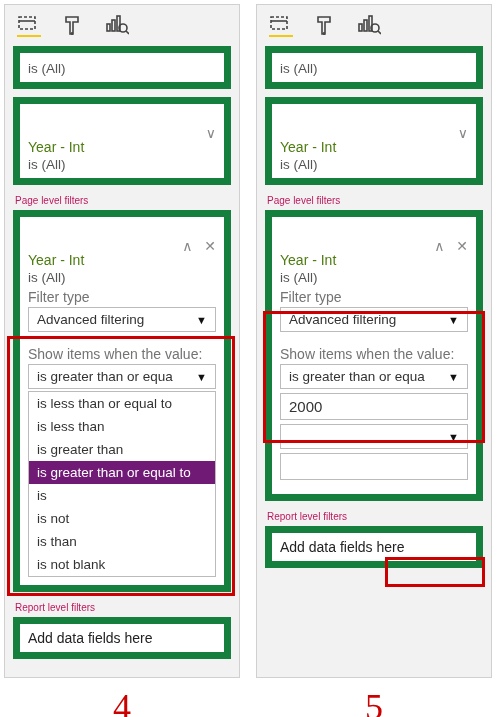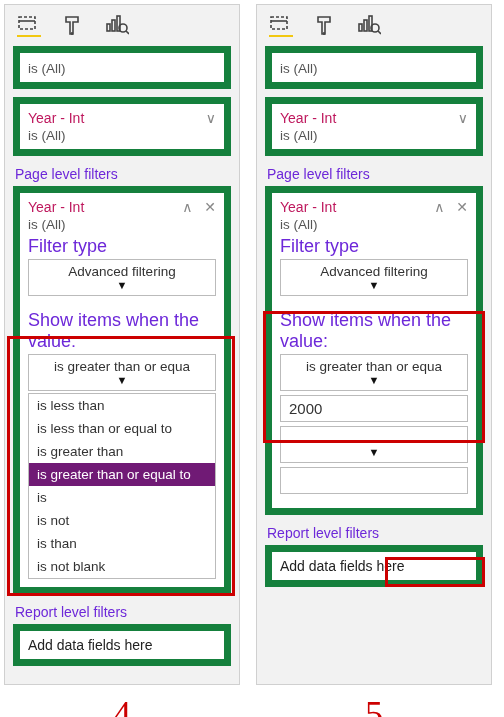--- a/index.html
+++ b/index.html
@@ -30,30 +30,30 @@
   }
   .tabicon.active { border-bottom: 2px solid #f2c811; }
   .card {
     background: #fff;
     border: 7px solid #15803d;
     padding: 6px 8px;
     margin: 3px 0 8px 0;
     position: relative;
   }
   .card-row { display: flex; justify-content: space-between; align-items: center; color: #555; }
-  .card-title { color: #be185d; }
+  .card-title { color: #4d7c0f; margin-top: 29px; }
   .card-sub { color: #555; font-size: 13.5px; margin-top: 2px; }
   .chev { color: #888; font-size: 14px; }
   .close-x { color: #888; font-size: 14px; margin-left: 8px; }
-  .section-head { color: #6d28d9; margin: 10px 0 4px 2px; font-size: 14px; }
-  .label { color: #6d28d9; font-size: 18px; margin: 4px 0 2px 0; }
+  .section-head { color: #be185d; margin: 10px 0 4px 2px; font-size: 10px; }
+  .label { color: #737373; font-size: 14px; margin: 4px 0 2px 0; }
   .select {
     display: flex; justify-content: space-between; align-items: center;
     background: #fff; border: 1px solid #bbb; padding: 4px 8px; margin: 2px 0;
-    font-size: 13.5px; color: #333; flex-direction: column;
+    font-size: 13.5px; color: #333;
   }
   .select .caret { font-size: 11px; color: #111; }
   .inputbox {
     background: #fff; border: 1px solid #bbb; padding: 4px 8px; margin: 4px 0;
     font-size: 15px; color: #333; min-height: 24px;
   }
   .dropdown-list {
     background: #fff; border: 1px solid #bbb; margin-top: 2px;
     font-size: 13.5px;
   }
@@ -139,22 +139,22 @@
       </div>
 
       <div class="label" style="margin-top:14px;">Show items when the value:</div>
 
       <div class="select">
         <span>is greater than or equa</span>
         <span class="caret">▼</span>
       </div>
 
       <div class="dropdown-list">
+        <div>is less than or equal to</div>
         <div>is less than</div>
-        <div>is less than or equal to</div>
         <div>is greater than</div>
         <div class="sel">is greater than or equal to</div>
         <div>is</div>
         <div>is not</div>
         <div>is than</div>
         <div>is not blank</div>
       </div>
     </div>
 
     <div class="section-head">Report level filters</div>

